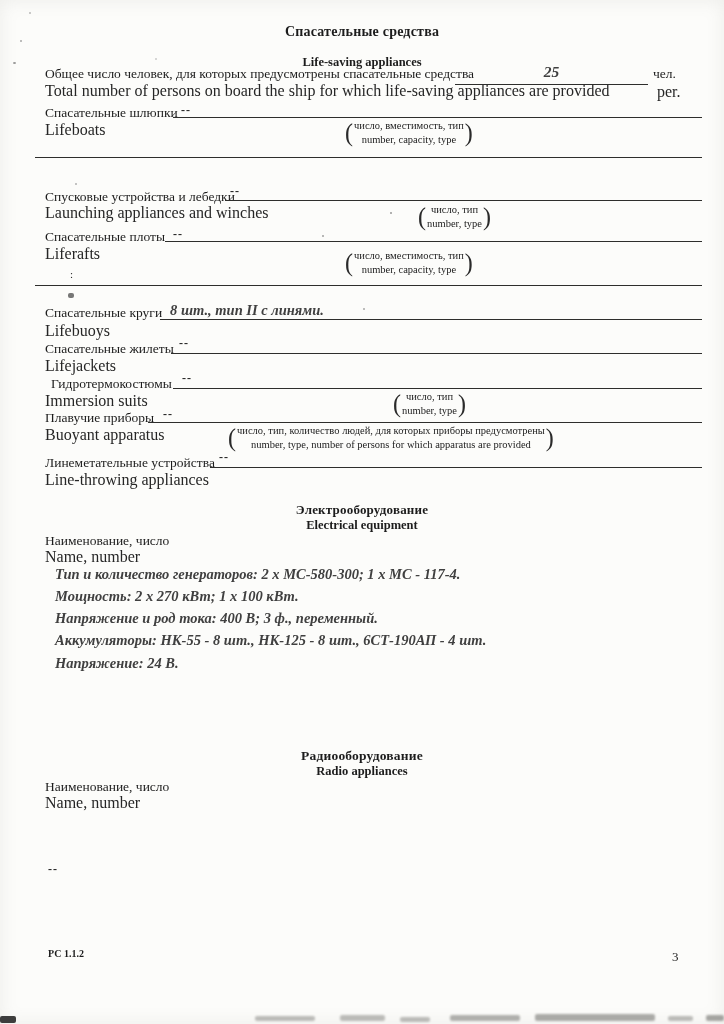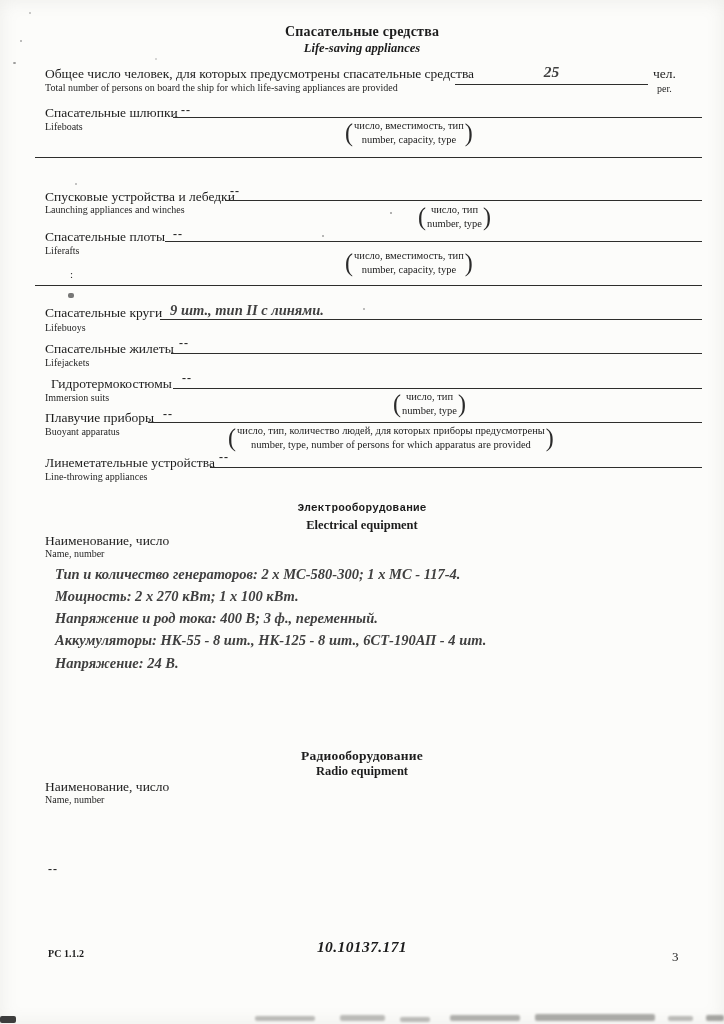--- a/index.html
+++ b/index.html
@@ -8,21 +8,21 @@
     width:724px;height:1024px;
     background:#fcfcfa;
     font-family:"Liberation Serif","DejaVu Serif",serif;
     color:#1c1c1c;
     overflow:hidden;
     box-shadow:inset 0 0 18px rgba(120,120,115,0.12);
   }
   .abs{position:absolute;}
   .center{left:0;width:724px;text-align:center;}
   .ru{font-size:13.5px;white-space:nowrap;}
-  .en{font-size:10px;color:#262626;white-space:nowrap;}
+  .en{font-size:16px;color:#262626;white-space:nowrap;}
   .title-ru{font-size:14px;font-weight:bold;letter-spacing:.2px;}
   .title-en{font-size:12.5px;font-weight:bold;}
   .rule{position:absolute;height:0;border-bottom:1.3px solid #2e2e2c;}
   .fill{font-style:italic;font-weight:bold;font-size:14.5px;color:#404040;white-space:nowrap;}
   .dash-val{font-weight:bold;font-size:12px;letter-spacing:1px;color:#222;}
   .hint-group{position:absolute;display:flex;align-items:center;gap:1px;}
   .paren{font-size:24px;font-weight:400;color:#2a2a2a;transform:scaleY(1.05);line-height:1;}
   .hint-lines{display:flex;flex-direction:column;align-items:center;}
   .hint{font-size:10.5px;line-height:1.3;color:#222;white-space:nowrap;}
   .speck{position:absolute;border-radius:50%;background:#555;}
@@ -40,21 +40,21 @@
   <div class="speck" style="left:20px;top:40px;width:2px;height:2px;opacity:.5;"></div>
   <div class="speck" style="left:13px;top:62px;width:3px;height:2px;opacity:.6;"></div>
   <div class="speck" style="left:155px;top:58px;width:2px;height:2px;opacity:.3;"></div>
   <div class="speck" style="left:75px;top:183px;width:2px;height:2px;opacity:.45;"></div>
   <div class="speck" style="left:390px;top:212px;width:2px;height:2px;opacity:.6;"></div>
   <div class="speck" style="left:322px;top:235px;width:2px;height:2px;opacity:.55;"></div>
   <div class="speck" style="left:363px;top:308px;width:2px;height:2px;opacity:.5;"></div>
   <div class="speck" style="left:466px;top:430px;width:2px;height:2px;opacity:.35;"></div>
 
   <div class="abs center title-ru" style="top:24px;">Спасательные средства</div>
-  <div class="abs center title-en" style="top:41px;font-style:italic;">Life-saving appliances</div>
+  <div class="abs center title-en" style="top:55px;">Life-saving appliances</div>
 
   <div class="abs ru" style="left:45px;top:66px;">Общее число человек, для которых предусмотрены спасательные средства</div>
   <div class="abs en" style="left:45px;top:82px;">Total number of persons on board the ship for which life-saving appliances are provided</div>
   <div class="abs fill" style="left:455px;top:63px;width:193px;text-align:center;font-size:15.5px;">25</div>
   <div class="rule" style="left:455px;top:84px;width:193px;"></div>
   <div class="abs ru" style="left:653px;top:66px;">чел.</div>
   <div class="abs en" style="left:657px;top:83px;">per.</div>
 
   <div class="abs ru" style="left:45px;top:105px;">Спасательные шлюпки</div>
   <div class="abs dash-val" style="left:181px;top:103px;">--</div>
@@ -93,21 +93,21 @@
       <span class="hint">число, вместимость, тип</span>
       <span class="hint">number, capacity, type</span>
     </span>
     <span class="paren">)</span>
   </div>
   <div class="abs" style="left:70px;top:271px;font-size:11px;letter-spacing:0;line-height:6px;">:</div>
   <div class="rule" style="left:35px;top:285px;width:667px;"></div>
   <div class="speck" style="left:68px;top:293px;width:6px;height:5px;opacity:.8;border-radius:2px;"></div>
 
   <div class="abs ru" style="left:45px;top:305px;">Спасательные круги</div>
-  <div class="abs fill" style="left:170px;top:302px;">9 шт.,  тип II с линями.</div>
+  <div class="abs fill" style="left:170px;top:302px;">8 шт.,  тип II с линями.</div>
   <div class="rule" style="left:160px;top:319px;width:542px;"></div>
   <div class="abs en" style="left:45px;top:322px;">Lifebuoys</div>
 
   <div class="abs ru" style="left:45px;top:341px;">Спасательные жилеты</div>
   <div class="abs dash-val" style="left:179px;top:336px;">--</div>
   <div class="rule" style="left:171px;top:353px;width:531px;"></div>
   <div class="abs en" style="left:45px;top:357px;">Lifejackets</div>
 
   <div class="abs ru" style="left:51px;top:376px;">Гидротермокостюмы</div>
   <div class="abs dash-val" style="left:182px;top:371px;">--</div>
@@ -133,39 +133,38 @@
       <span class="hint">number, type, number of persons for which apparatus are provided</span>
     </span>
     <span class="paren">)</span>
   </div>
 
   <div class="abs ru" style="left:45px;top:455px;">Линеметательные устройства</div>
   <div class="abs dash-val" style="left:219px;top:450px;">--</div>
   <div class="rule" style="left:210px;top:467px;width:492px;"></div>
   <div class="abs en" style="left:45px;top:471px;">Line-throwing appliances</div>
 
-  <div class="abs center title-ru" style="top:502px;font-size:11px;font-family:Liberation Mono, monospace;">Электрооборудование</div>
+  <div class="abs center title-ru" style="top:502px;font-size:13px;">Электрооборудование</div>
   <div class="abs center title-en" style="top:518px;">Electrical equipment</div>
   <div class="abs ru" style="left:45px;top:533px;">Наименование, число</div>
   <div class="abs en" style="left:45px;top:548px;">Name, number</div>
 
   <div class="abs fill" style="left:55px;top:566px;">Тип и количество генераторов: 2 х МС-580-300;  1 х МС - 117-4.</div>
   <div class="abs fill" style="left:55px;top:588px;">Мощность: 2 х 270 кВт; 1 х 100 кВт.</div>
   <div class="abs fill" style="left:55px;top:610px;">Напряжение и род тока: 400 В; 3 ф., переменный.</div>
   <div class="abs fill" style="left:55px;top:632px;">Аккумуляторы: НК-55 - 8 шт., НК-125 - 8 шт., 6СТ-190АП - 4 шт.</div>
   <div class="abs fill" style="left:55px;top:655px;">Напряжение: 24 В.</div>
 
   <div class="abs center title-ru" style="top:748px;font-size:13.5px;">Радиооборудование</div>
-  <div class="abs center title-en" style="top:764px;">Radio equipment</div>
+  <div class="abs center title-en" style="top:764px;">Radio appliances</div>
   <div class="abs ru" style="left:45px;top:779px;">Наименование, число</div>
   <div class="abs en" style="left:45px;top:794px;">Name, number</div>
   <div class="abs dash-val" style="left:48px;top:862px;">--</div>
 
   <div class="abs footer-code" style="left:48px;top:948px;">РС 1.1.2</div>
-  <div class="abs center footer-num" style="top:938px;">10.10137.171</div>
   <div class="abs footer-page" style="left:672px;top:949px;">3</div>
 
   <div>
     <div class="smudge" style="left:0px;top:1016px;width:16px;height:7px;background:#2a2a2a;filter:blur(.6px);opacity:.9;"></div>
     <div class="smudge" style="left:255px;top:1016px;width:60px;height:5px;"></div>
     <div class="smudge" style="left:340px;top:1015px;width:45px;height:6px;"></div>
     <div class="smudge" style="left:400px;top:1017px;width:30px;height:5px;"></div>
     <div class="smudge" style="left:450px;top:1015px;width:70px;height:6px;opacity:.65;"></div>
     <div class="smudge" style="left:535px;top:1014px;width:120px;height:7px;opacity:.7;"></div>
     <div class="smudge" style="left:668px;top:1016px;width:25px;height:5px;"></div>

